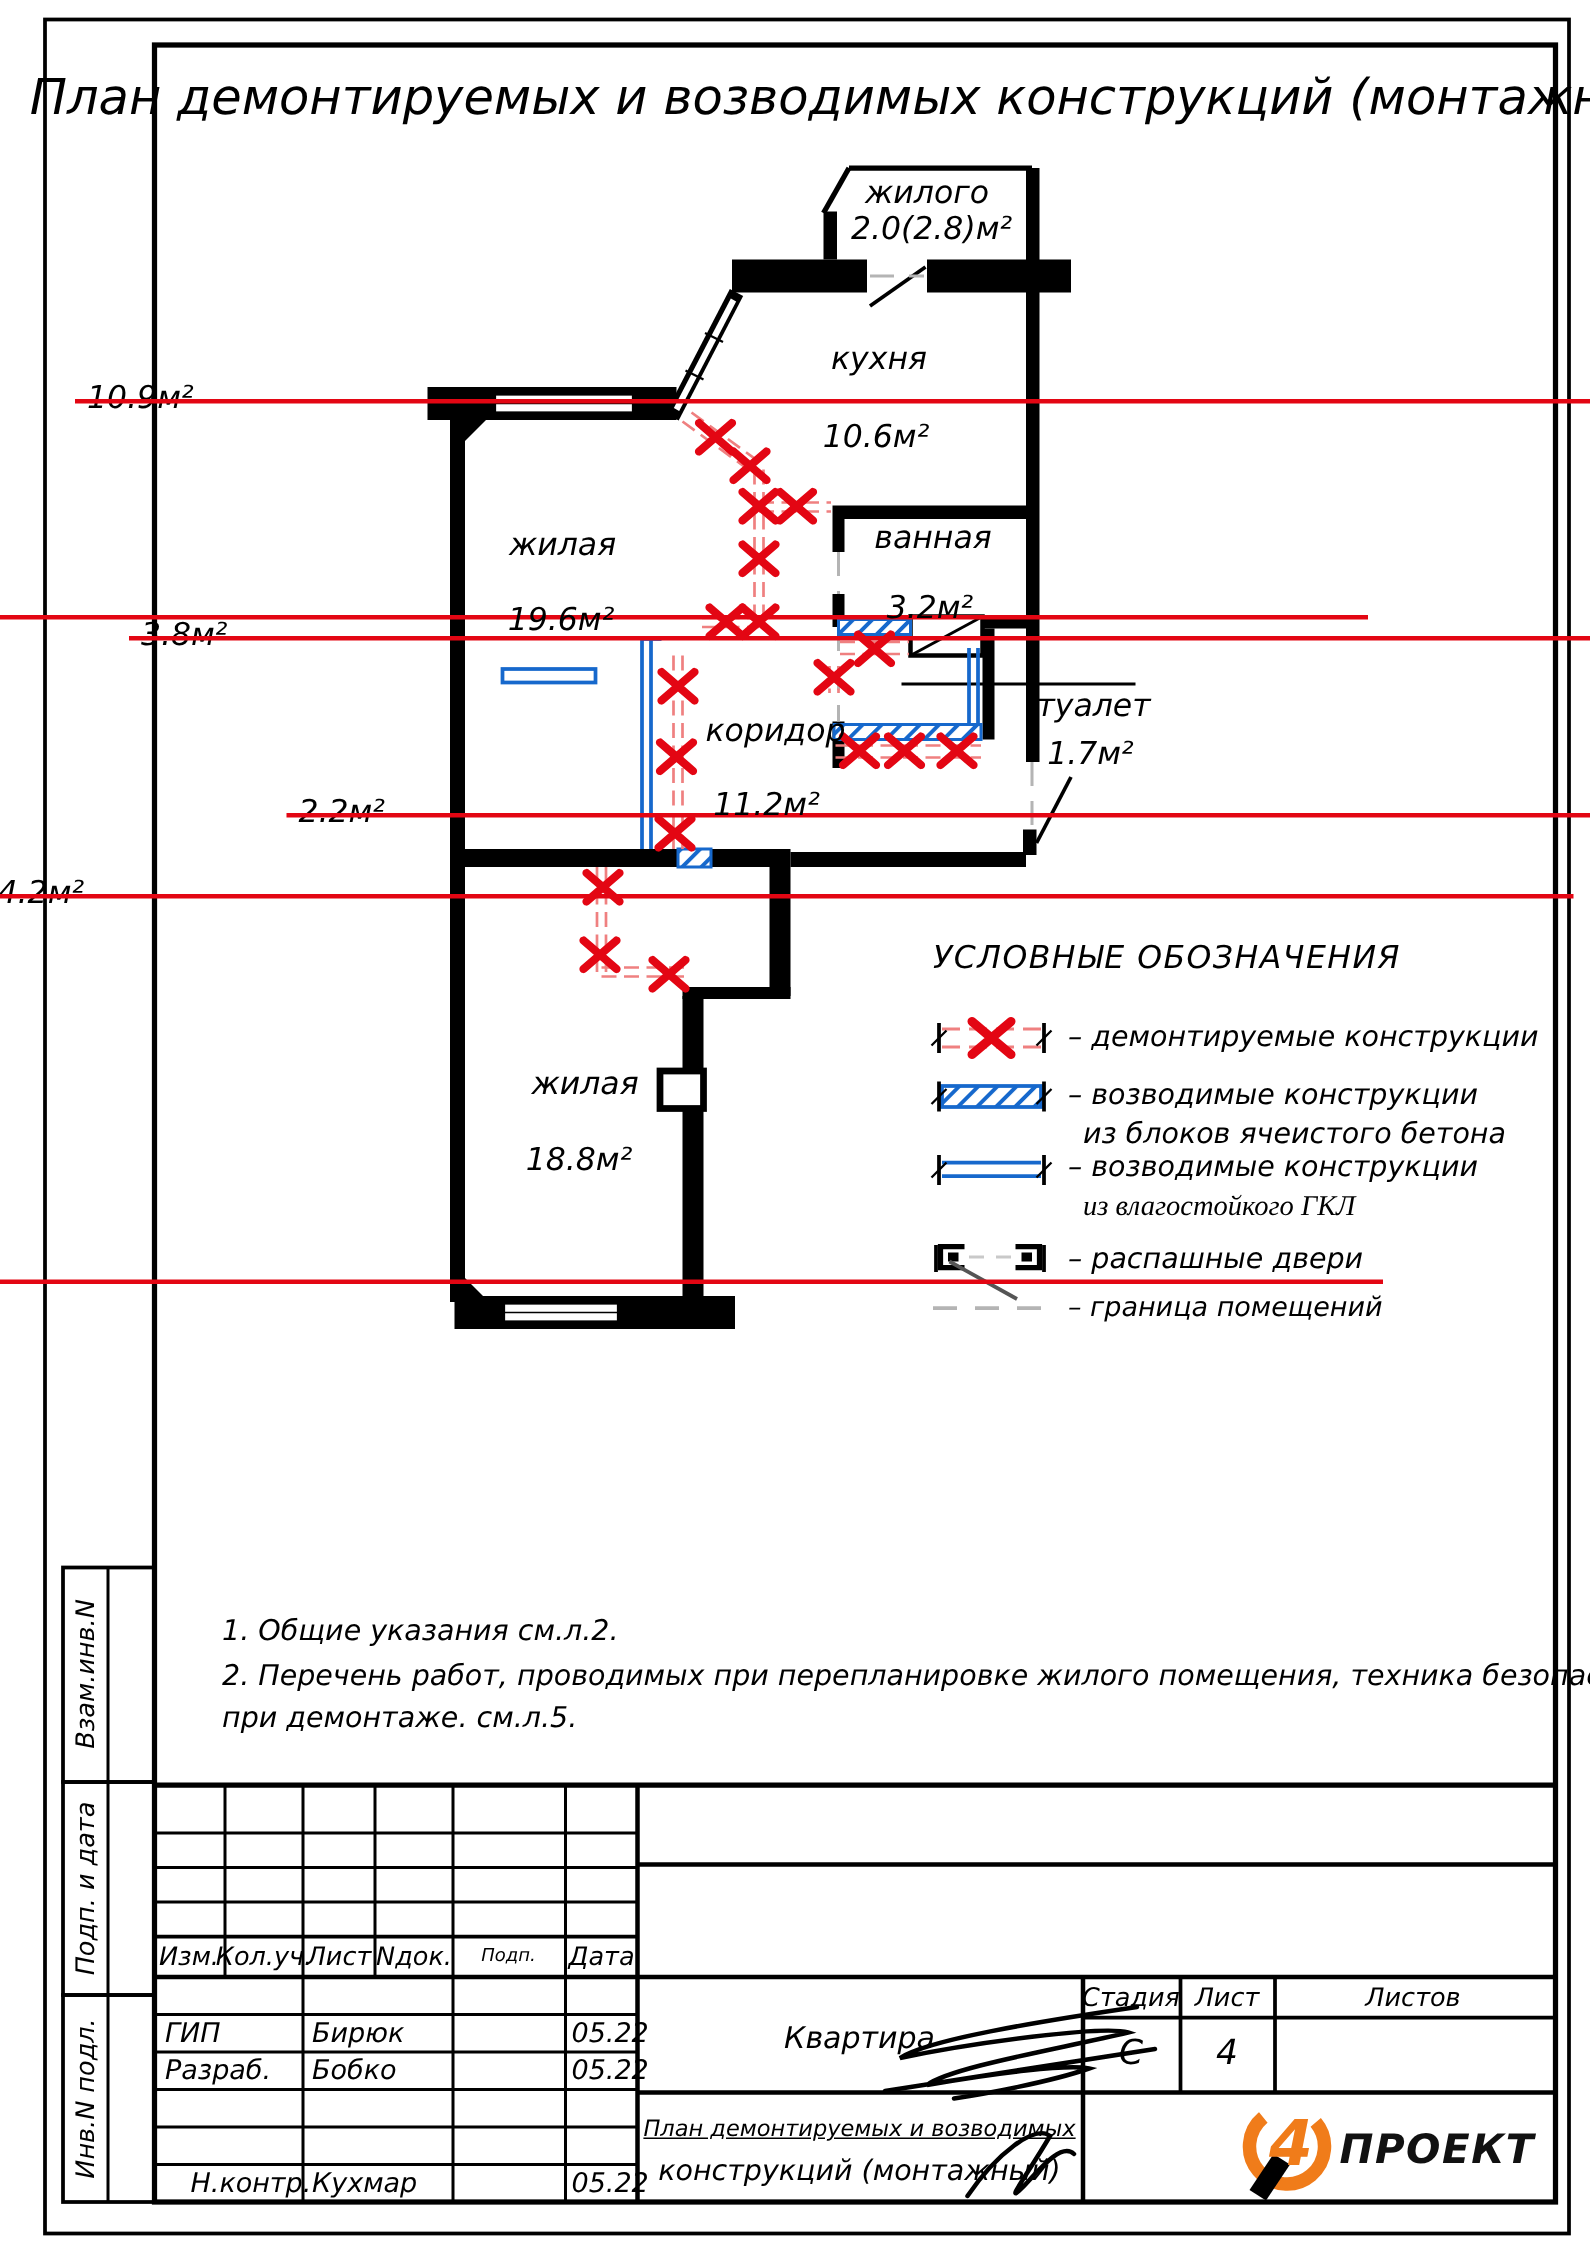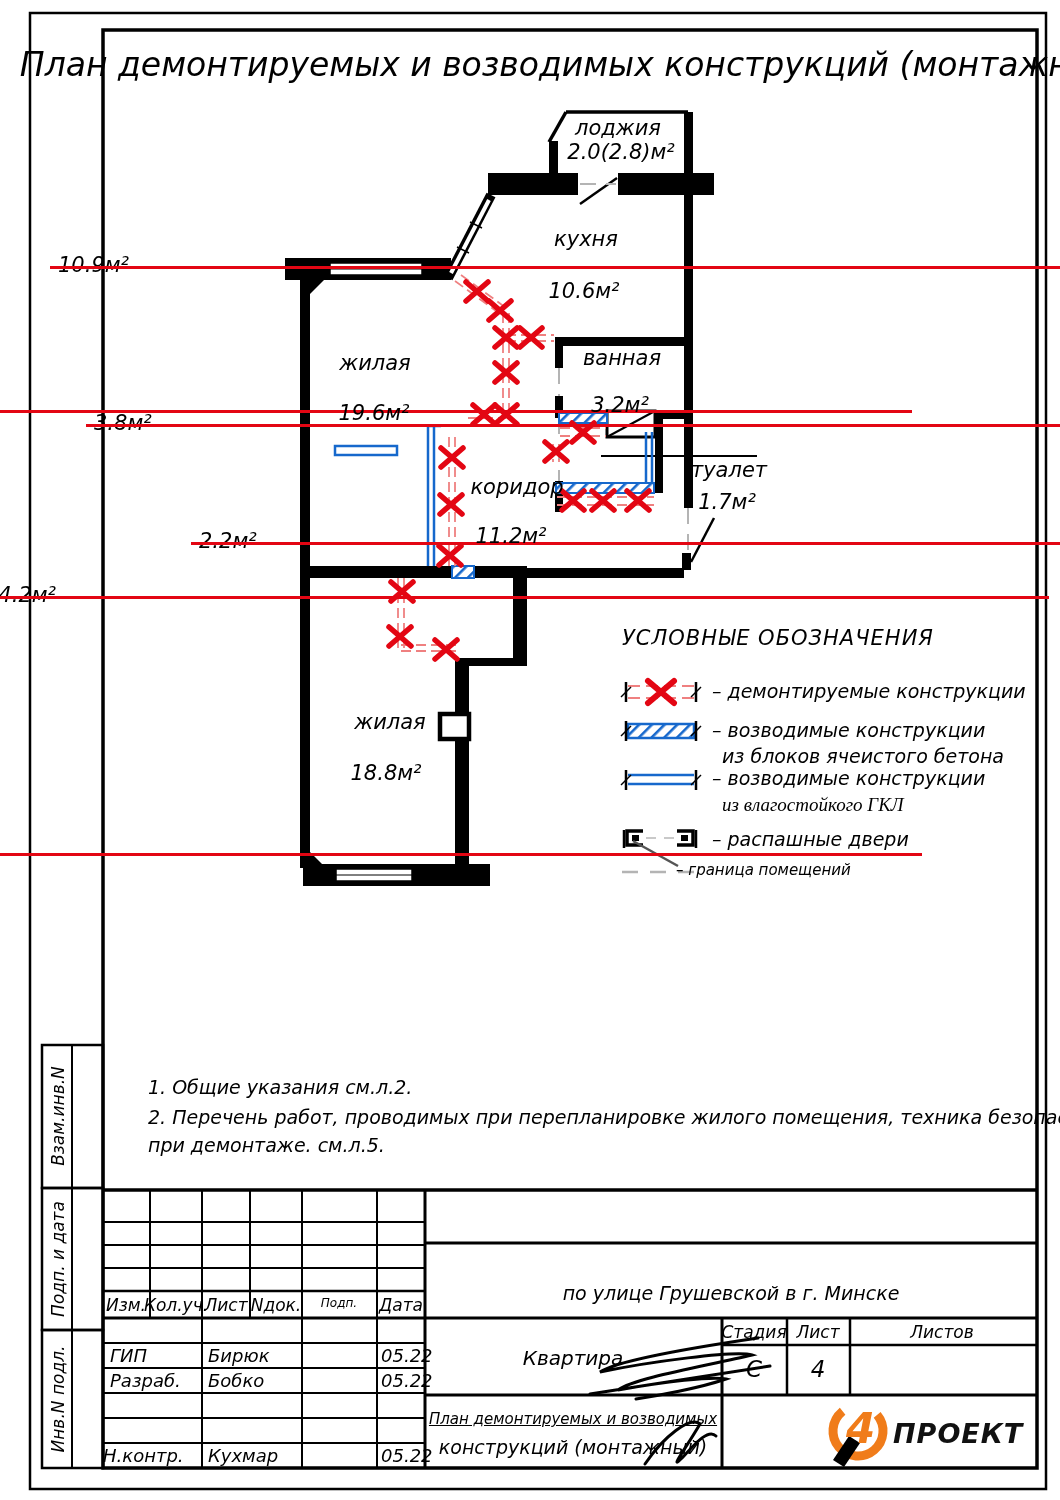--- a/index.html
+++ b/index.html
@@ -238,21 +238,21 @@
   </g>
 
   <g>
     <circle cx="858" cy="1431" r="25" fill="none" stroke="#f07c1a" stroke-width="9" stroke-dasharray="118 40" transform="rotate(-40 858 1431)"></circle>
     <path d="M833,1460 L849,1436 L860,1443 L844,1467 Z" fill="#000"></path>
   </g>
 </svg>
 
 <div class="t c" style="left:575px;top:48px;font-size:33px;">План демонтируемых и возводимых конструкций (монтажный)</div>
 
-<div class="t c" style="left:618px;top:118px;font-size:21px;">лоджия</div>
+<div class="t c" style="left:618px;top:118px;font-size:21px;">жилого</div>
 <div class="t c" style="left:621px;top:142px;font-size:21px;">2.0(2.8)м²</div>
 
 <div class="t c" style="left:586px;top:229px;font-size:21px;">кухня</div>
 <div class="t c struck" style="left:588px;top:255px;font-size:21px;">10.9м²</div>
 <div class="t c" style="left:584px;top:281px;font-size:21px;">10.6м²</div>
 
 <div class="t c" style="left:375px;top:353px;font-size:21px;">жилая</div>
 <div class="t c struck" style="left:378px;top:378px;font-size:21px;">19.2м²</div>
 <div class="t c" style="left:374px;top:403px;font-size:21px;">19.6м²</div>
 
@@ -272,21 +272,21 @@
 <div class="t c struck" style="left:388px;top:737px;font-size:21px;">15.5м²</div>
 <div class="t c" style="left:386px;top:763px;font-size:21px;">18.8м²</div>
 
 <div class="t" style="left:622px;top:628px;font-size:21px;letter-spacing:1px;text-align:right;">УСЛОВНЫЕ ОБОЗНАЧЕНИЯ</div>
 <div class="t" style="left:712px;top:682px;font-size:19px;">–  демонтируемые конструкции</div>
 <div class="t" style="left:712px;top:721px;font-size:19px;">–  возводимые конструкции</div>
 <div class="t" style="left:722px;top:747px;font-size:19px;">из блоков ячеистого бетона</div>
 <div class="t" style="left:712px;top:769px;font-size:19px;">–  возводимые конструкции</div>
 <div class="t" style="left:722px;top:795px;font-size:19px;font-family:Liberation Serif, serif;">из влагостойкого ГКЛ</div>
 <div class="t" style="left:712px;top:830px;font-size:19px;">–  распашные двери</div>
-<div class="t" style="left:676px;top:863px;font-size:15px;">–  граница помещений</div>
+<div class="t" style="left:712px;top:863px;font-size:18px;">–  граница помещений</div>
 
 <div class="t" style="left:148px;top:1078px;font-size:19px;">1. Общие указания см.л.2.</div>
 <div class="t" style="left:148px;top:1108px;font-size:19px;">2. Перечень работ, проводимых при перепланировке жилого помещения, техника безопасности</div>
 <div class="t" style="left:148px;top:1136px;font-size:19px;">при демонтаже. см.л.5.</div>
 
 <div class="t rot" style="left:58px;top:1116px;font-size:17px;">Взам.инв.N</div>
 <div class="t rot" style="left:58px;top:1259px;font-size:17px;">Подп. и дата</div>
 <div class="t rot" style="left:58px;top:1399px;font-size:17px;">Инв.N подл.</div>
 
 <div class="t c" style="left:126px;top:1297px;font-size:17px;">Изм.</div>
@@ -295,25 +295,24 @@
 <div class="t c" style="left:276px;top:1297px;font-size:17px;">Nдок.</div>
 <div class="t c" style="left:339px;top:1297px;font-size:12px;">Подп.</div>
 <div class="t c" style="left:401px;top:1297px;font-size:17px;">Дата</div>
 
 <div class="t" style="left:110px;top:1347px;font-size:18px;">ГИП</div>
 <div class="t" style="left:208px;top:1347px;font-size:18px;">Бирюк</div>
 <div class="t" style="left:381px;top:1347px;font-size:18px;">05.22</div>
 <div class="t" style="left:110px;top:1372px;font-size:18px;">Разраб.</div>
 <div class="t" style="left:208px;top:1372px;font-size:18px;">Бобко</div>
 <div class="t" style="left:381px;top:1372px;font-size:18px;">05.22</div>
-<div class="t" style="left:103px;top:1447px;font-size:18px;">Н.контр.</div>
+<div class="t" style="left:127px;top:1447px;font-size:18px;">Н.контр.</div>
 <div class="t" style="left:208px;top:1447px;font-size:18px;">Кухмар</div>
 <div class="t" style="left:381px;top:1447px;font-size:18px;">05.22</div>
 
-<div class="t c" style="left:731px;top:1284px;font-size:19px;">по улице Грушевской в г. Минске</div>
 <div class="t c" style="left:573px;top:1348px;font-size:20px;">Квартира</div>
 <div class="t c" style="left:754px;top:1324px;font-size:17px;">Стадия</div>
 <div class="t c" style="left:818px;top:1324px;font-size:17px;">Лист</div>
 <div class="t c" style="left:942px;top:1324px;font-size:17px;">Листов</div>
 <div class="t c" style="left:754px;top:1358px;font-size:23px;">С</div>
 <div class="t c" style="left:818px;top:1358px;font-size:23px;">4</div>
 <div class="t c" style="left:573px;top:1412px;font-size:15px;text-decoration:underline;">План демонтируемых и возводимых</div>
 <div class="t c" style="left:573px;top:1438px;font-size:19px;">конструкций (монтажный)</div>
 
 <div class="t logo-num" style="left:846px;top:1408px;font-size:42px;">4</div>

